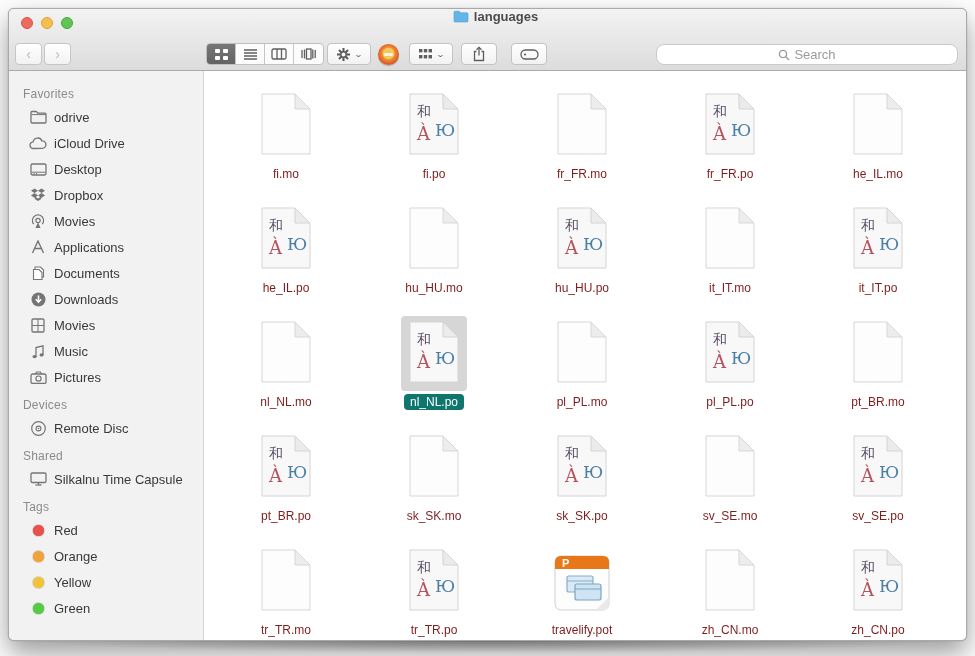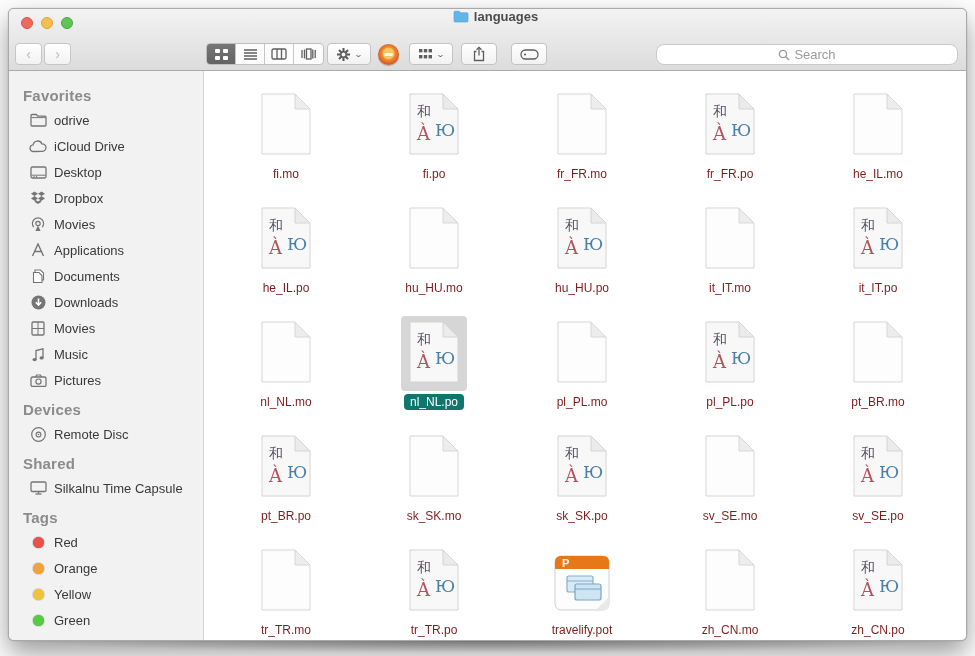--- a/index.html
+++ b/index.html
@@ -38,21 +38,21 @@
   .orange-app { position:absolute; left:369px; top:7px; width:21px; height:21px; border-radius:50%;
     background:radial-gradient(circle at 50% 45%, #f6c75e 0 34%, #ee8f33 40%, #dd5527 70%, #c9441f 100%);
     box-shadow:0 1px 1px rgba(0,0,0,.25); }
   .orange-app::after { content:""; position:absolute; left:6px; top:9px; width:9px; height:3px; border-radius:2px; background:rgba(255,255,255,.85); }
   .search-field { position:absolute; left:647px; top:7px; width:302px; height:21px; background:#fff;
     border:1px solid #c9c9c9; border-radius:8px; display:flex; align-items:center; justify-content:center; gap:4px; }
   .search-ph { color:#9b9b9b; font-size:13px; }
   
   .win-body { display:flex; height:570px; }
   .sidebar { width:195px; background:#f2f2f3; border-right:1px solid #d5d5d5; padding-top:8px; overflow:hidden; }
-  .sect-header { font-size:15px; font-weight:bold; color:#8b8b8b; padding:8px 0 3px 14px; letter-spacing:.2px; }
+  .sect-header { font-size:12px; font-weight:normal; color:#8b8b8b; padding:8px 0 3px 14px; letter-spacing:.2px; }
   .side-item { height:26px; display:flex; align-items:center; padding-left:20px; gap:7px; }
   .side-item .ic { width:18px; height:16px; display:flex; align-items:center; justify-content:center; flex:0 0 18px; }
   .side-label { font-size:13px; color:#393939; white-space:nowrap; }
   .tag-dot { width:11px; height:11px; border-radius:50%; }
   
   .content { flex:1; background:#fff; padding:10px 0 0 8px; display:flex; flex-wrap:wrap; align-content:flex-start; overflow:hidden; }
   .file { width:148px; height:114px; display:flex; flex-direction:column; align-items:center; }
   .icon-zone { height:82px; display:flex; align-items:flex-end; justify-content:center; }
   .icon-wrap { padding:5px 8px 4px; border-radius:4px; }
   .file.sel .icon-wrap { background:#d6d6d6; }

